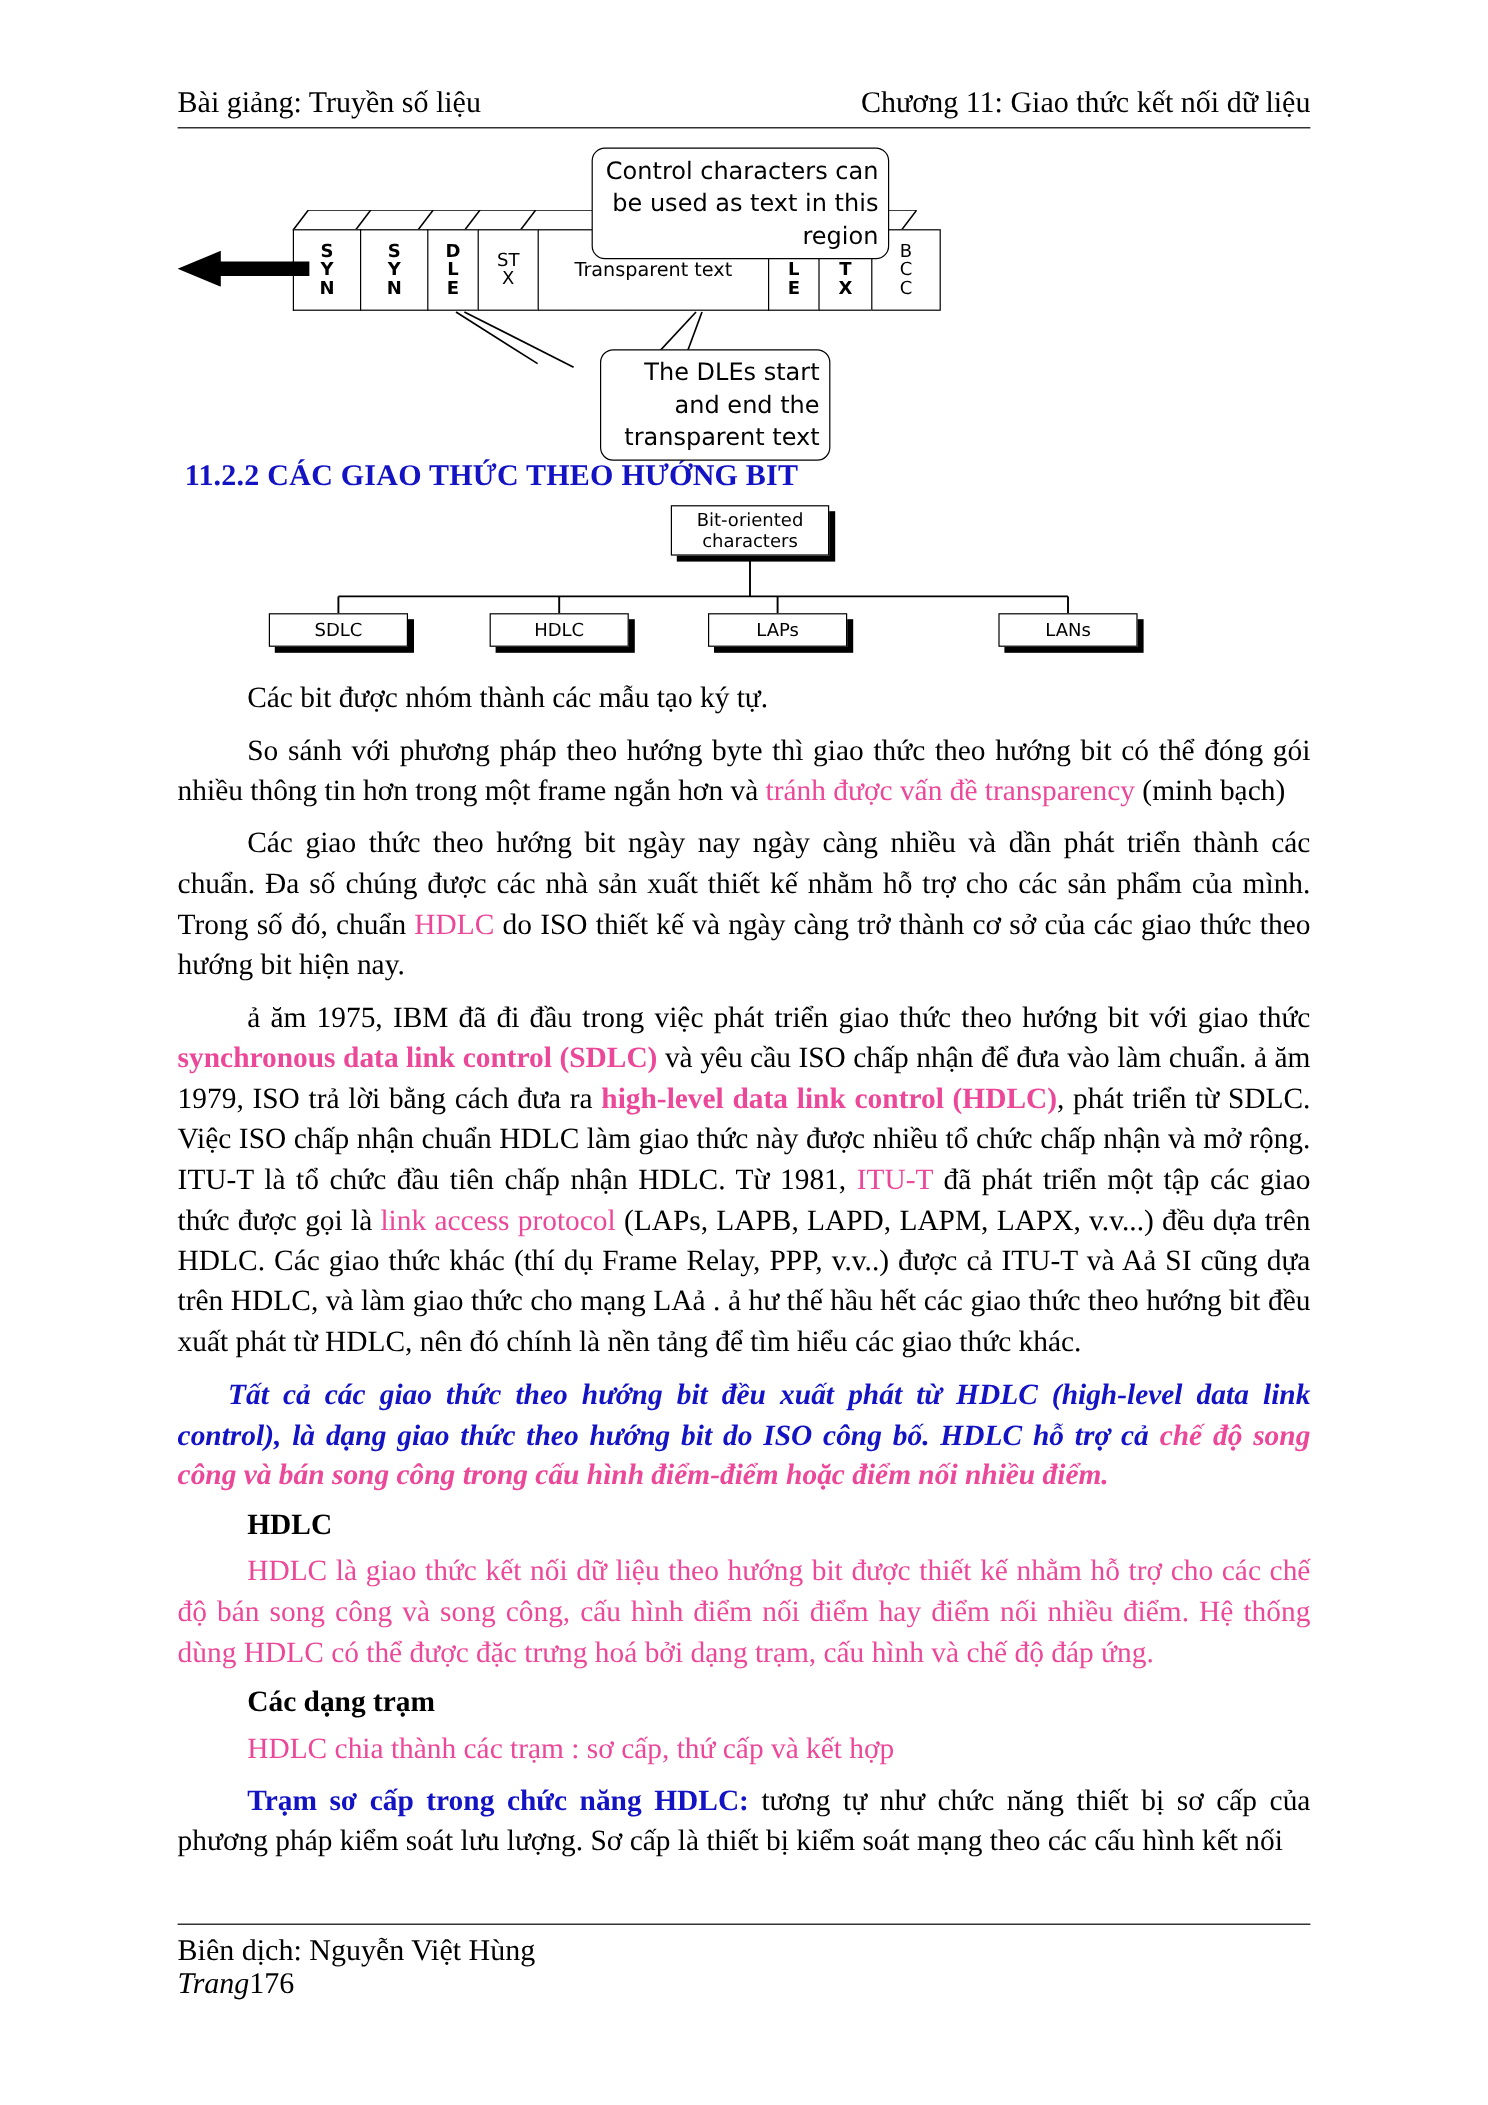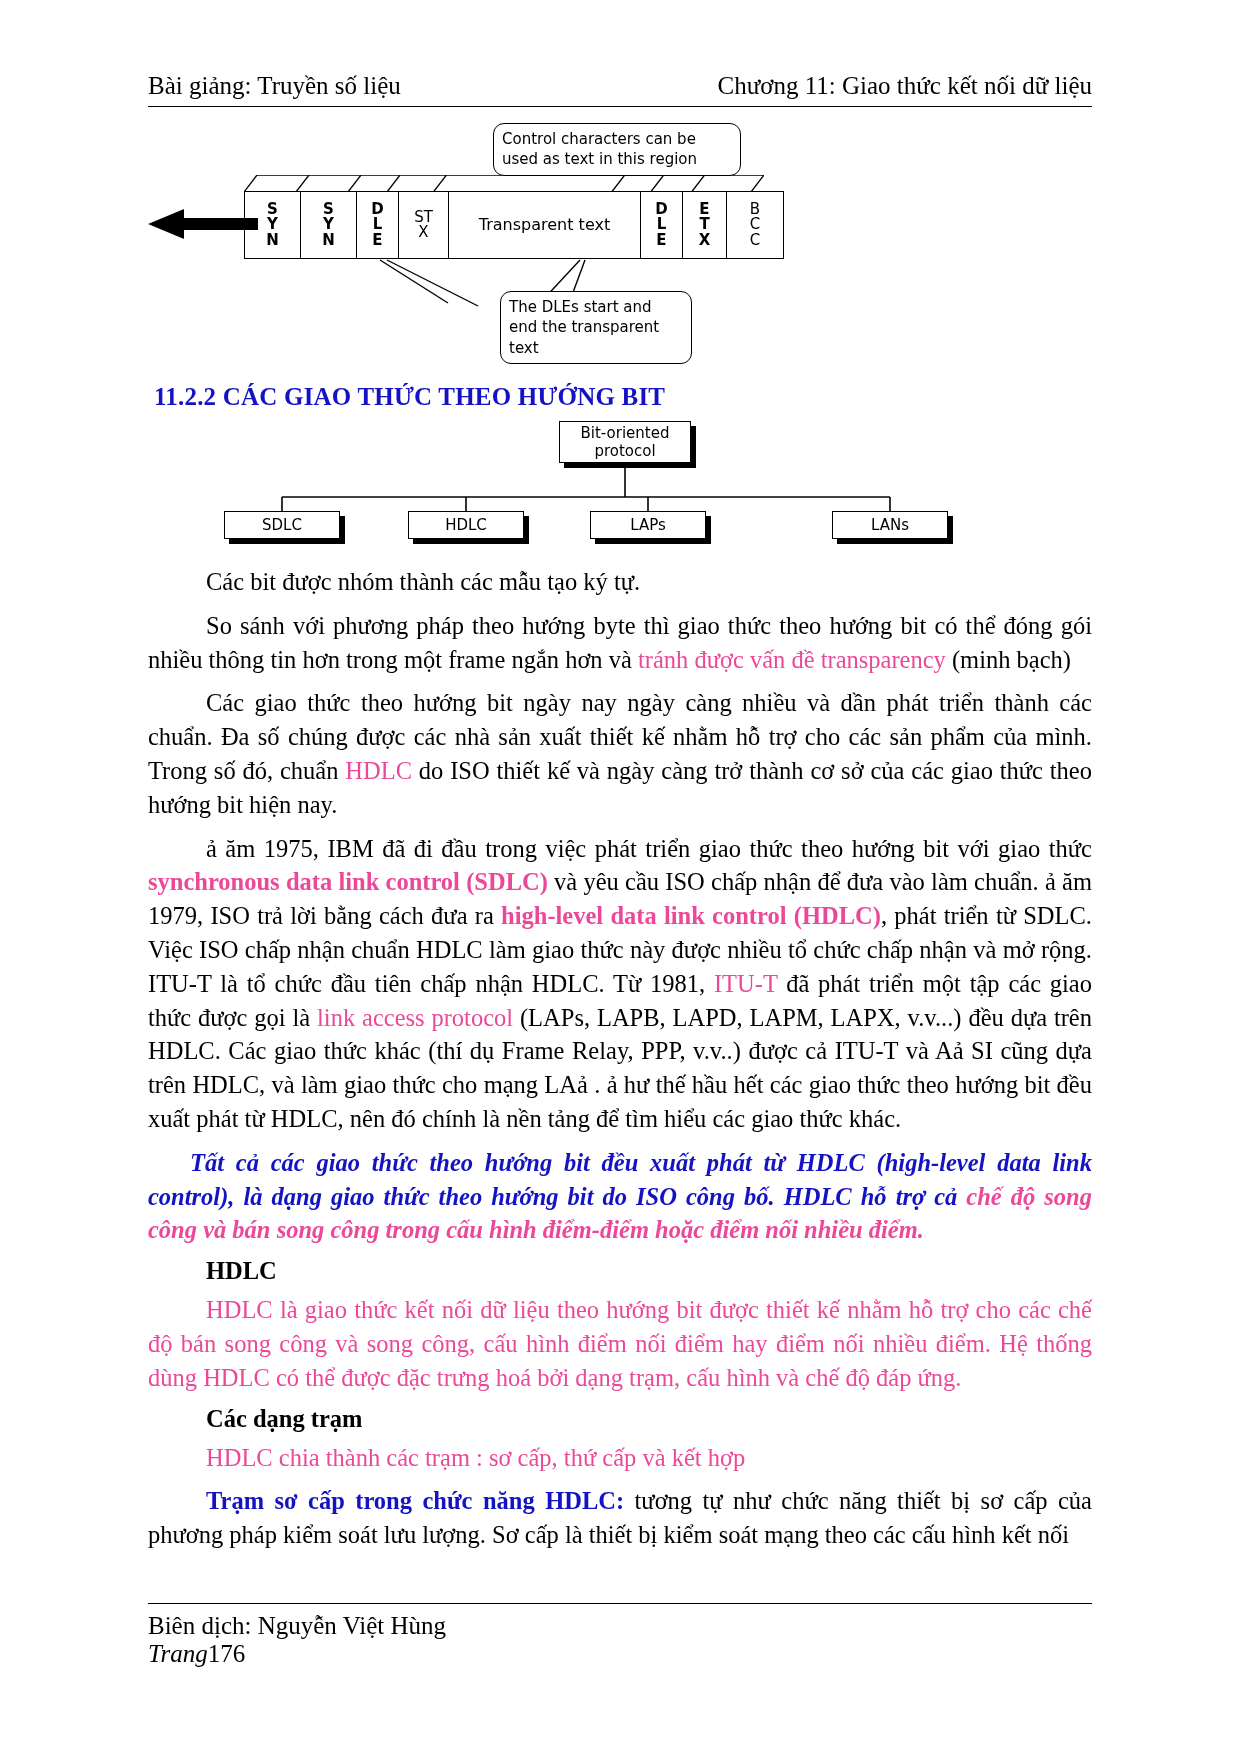--- a/index.html
+++ b/index.html
@@ -38,23 +38,23 @@
     position:relative;
     height:240px;
     margin-top:16px;
   }
   .callout{
     position:absolute;
     border:1.6px solid #000;
     border-radius:11px;
     background:#fff;
     font-family:"DejaVu Sans", sans-serif;
-    font-size:15px;
+    font-size:20px;
     line-height:1.35;
-    text-align:left;
+    text-align:right;
     padding:5px 8px;
     box-sizing:border-box;
     z-index:5;
   }
   .callout-top{ left:345px; top:0px; width:248px; }
   .callout-bottom{ left:352px; top:168px; width:192px; }
 
   .frame-row{
     position:absolute;
     left:96px; top:68px;
@@ -268,21 +268,21 @@
   <div class="tree">
     <svg viewBox="0 0 944 130" width="944" height="130">
       <path d="M 477 44 L 477 76" stroke="#000" stroke-width="1.6" fill="none"></path>
       <path d="M 134 76 L 742 76" stroke="#000" stroke-width="1.6" fill="none"></path>
       <path d="M 134 76 L 134 90" stroke="#000" stroke-width="1.6" fill="none"></path>
       <path d="M 318 76 L 318 90" stroke="#000" stroke-width="1.6" fill="none"></path>
       <path d="M 500 76 L 500 90" stroke="#000" stroke-width="1.6" fill="none"></path>
       <path d="M 742 76 L 742 90" stroke="#000" stroke-width="1.6" fill="none"></path>
     </svg>
     <div class="node node-root">Bit-oriented
-protocol</div>
+characters</div>
     <div class="node node-leaf" style="left:76px">SDLC</div>
     <div class="node node-leaf" style="left:260px">HDLC</div>
     <div class="node node-leaf" style="left:442px">LAPs</div>
     <div class="node node-leaf" style="left:684px">LANs</div>
   </div>
 
   <div class="body">
 
     <p class="t">
       <span>Các bit được nhóm thành các mẫu tạo ký tự.</span>

